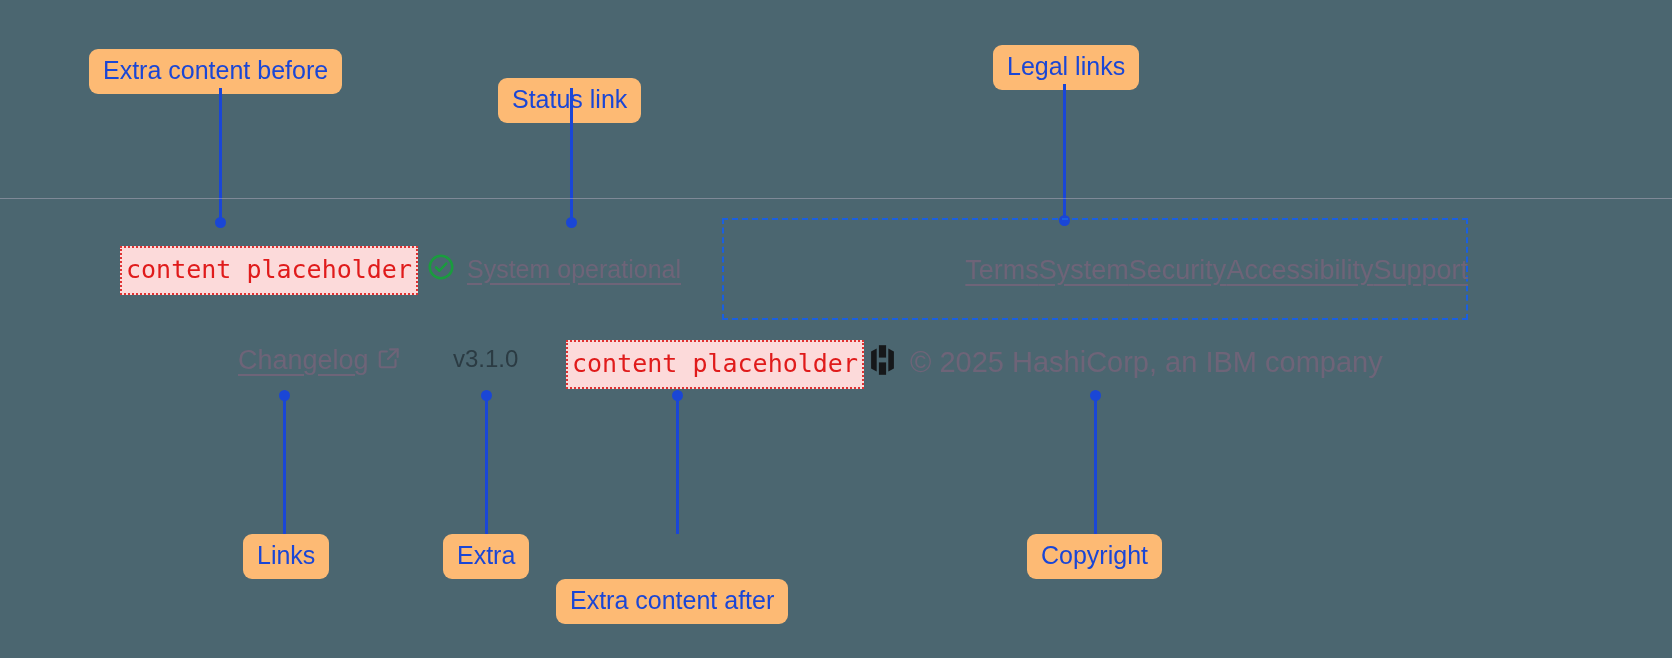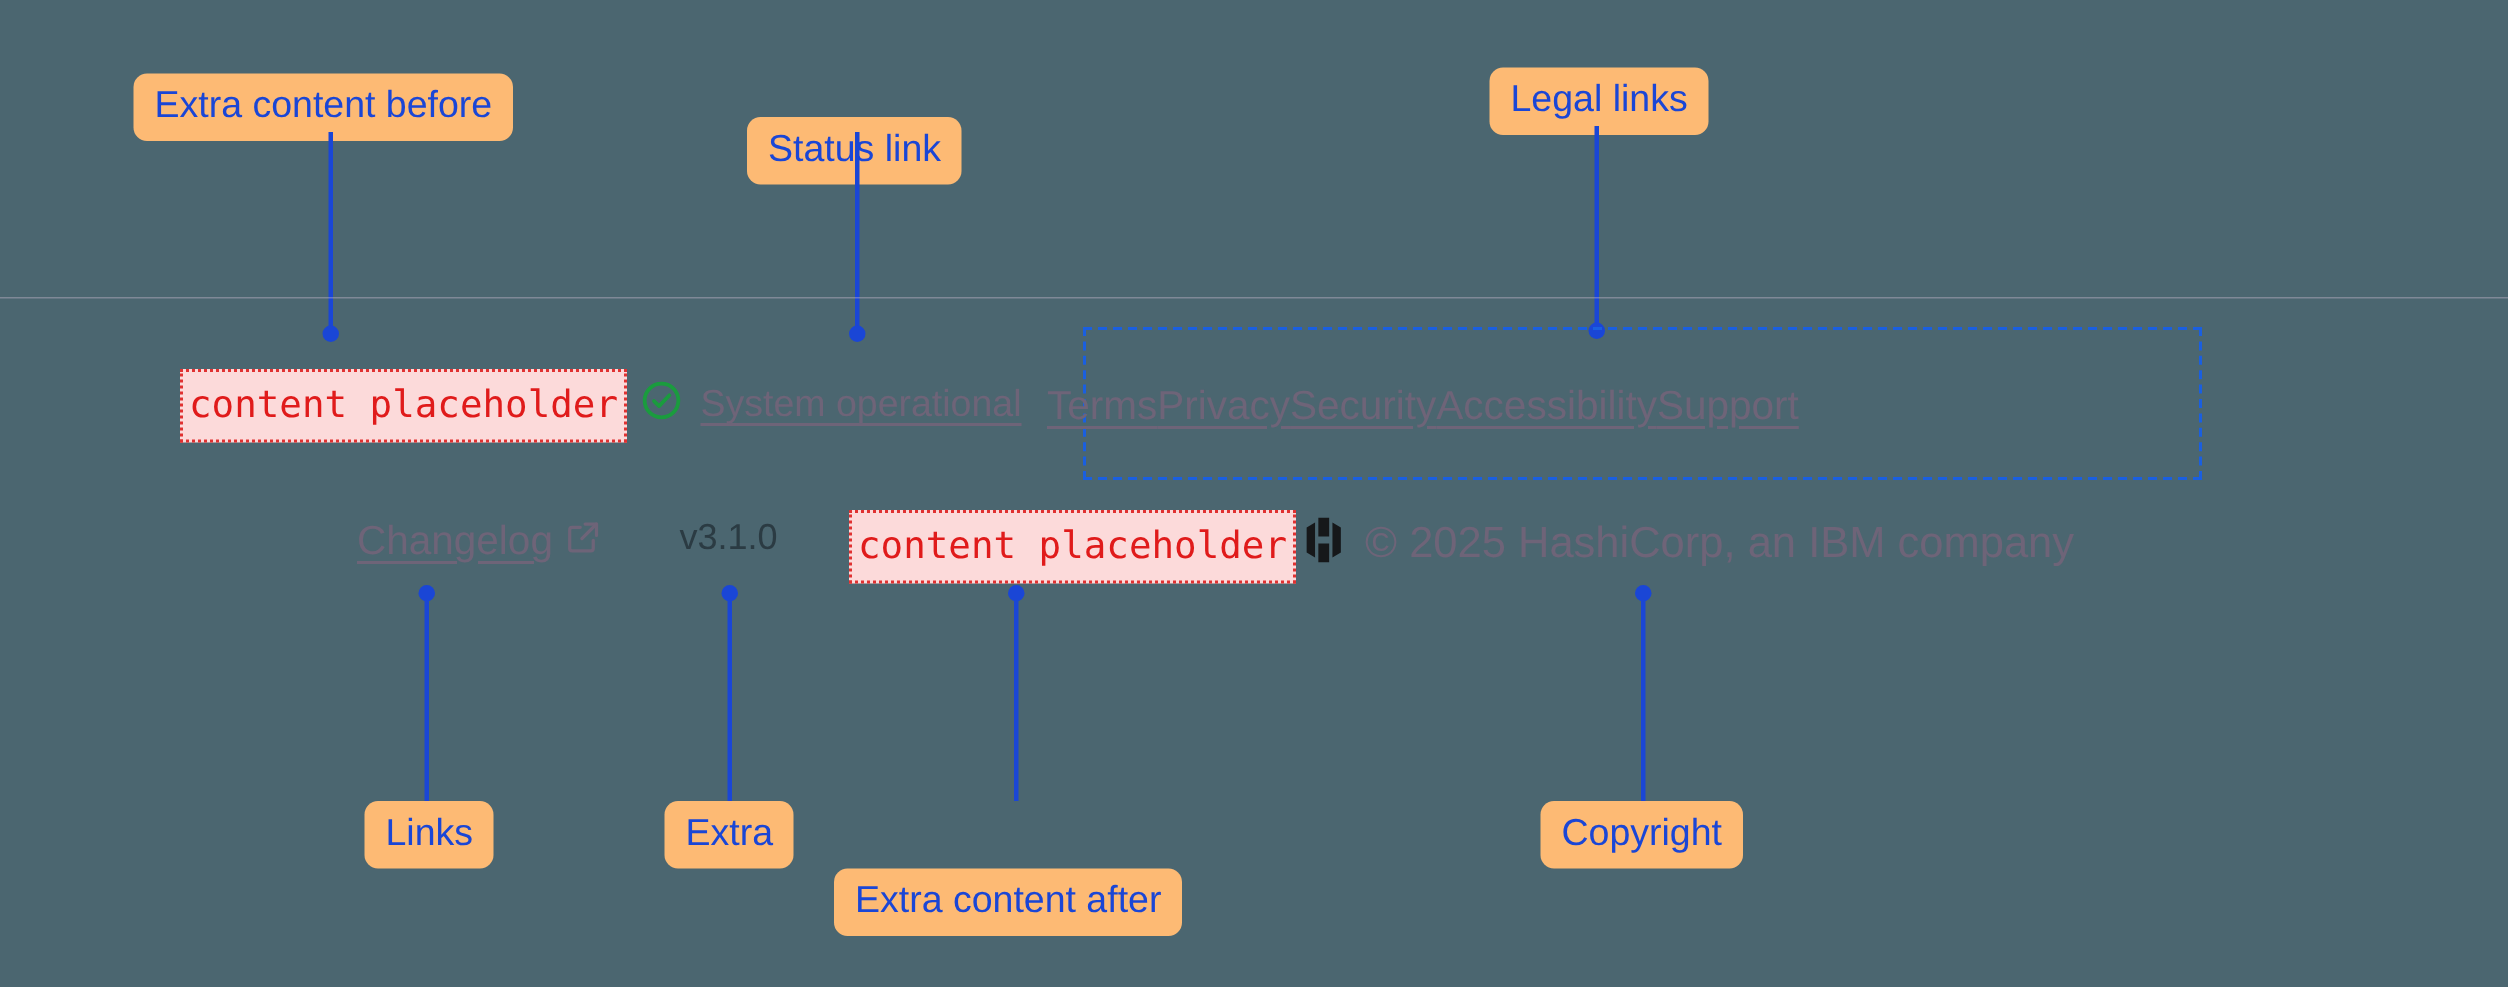--- a/index.html
+++ b/index.html
@@ -84,27 +84,27 @@
   .legal-box {
     position: absolute;
     left: 722px;
     top: 218px;
     width: 746px;
     height: 102px;
     border: 2px dashed #1a5fe0;
   }
   .legal-links {
     position: absolute;
-    left: 684px;
+    left: 736px;
     top: 240px;
     width: 746px;
     height: 60px;
     display: flex;
     align-items: center;
-    justify-content: flex-start;
+    justify-content: flex-end;
     padding: 0 14px;
   }
   .legal-link {
     color: #6e6478;
     font-size: 27px;
     line-height: 1;
     text-decoration: underline;
     text-underline-offset: 5px;
     white-space: nowrap;
   }
@@ -182,21 +182,21 @@
       <circle cx="12" cy="12" r="9"></circle>
       <path d="M8 12.3l2.7 2.7L16.2 9.2"></path>
     </svg>
   </span>
   <span class="status-text">System operational</span>
 </a>
 
 <div class="legal-box"></div>
 <div class="legal-links">
   <a class="legal-link" href="#">Terms</a>
-  <a class="legal-link" href="#">Privacy</a>
+  <a class="legal-link" href="#">System</a>
   <a class="legal-link" href="#">Security</a>
   <a class="legal-link" href="#">Accessibility</a>
   <a class="legal-link" href="#">Support</a>
 </div>
 
 <a class="changelog" href="#">
   <span class="changelog-text">Changelog</span>
   <span class="ext-icon">
     <svg width="26" height="26" viewBox="0 0 24 24" fill="none" stroke="#6e6478" stroke-width="2" stroke-linecap="round" stroke-linejoin="round">
       <path d="M13 4h7v7"></path>

